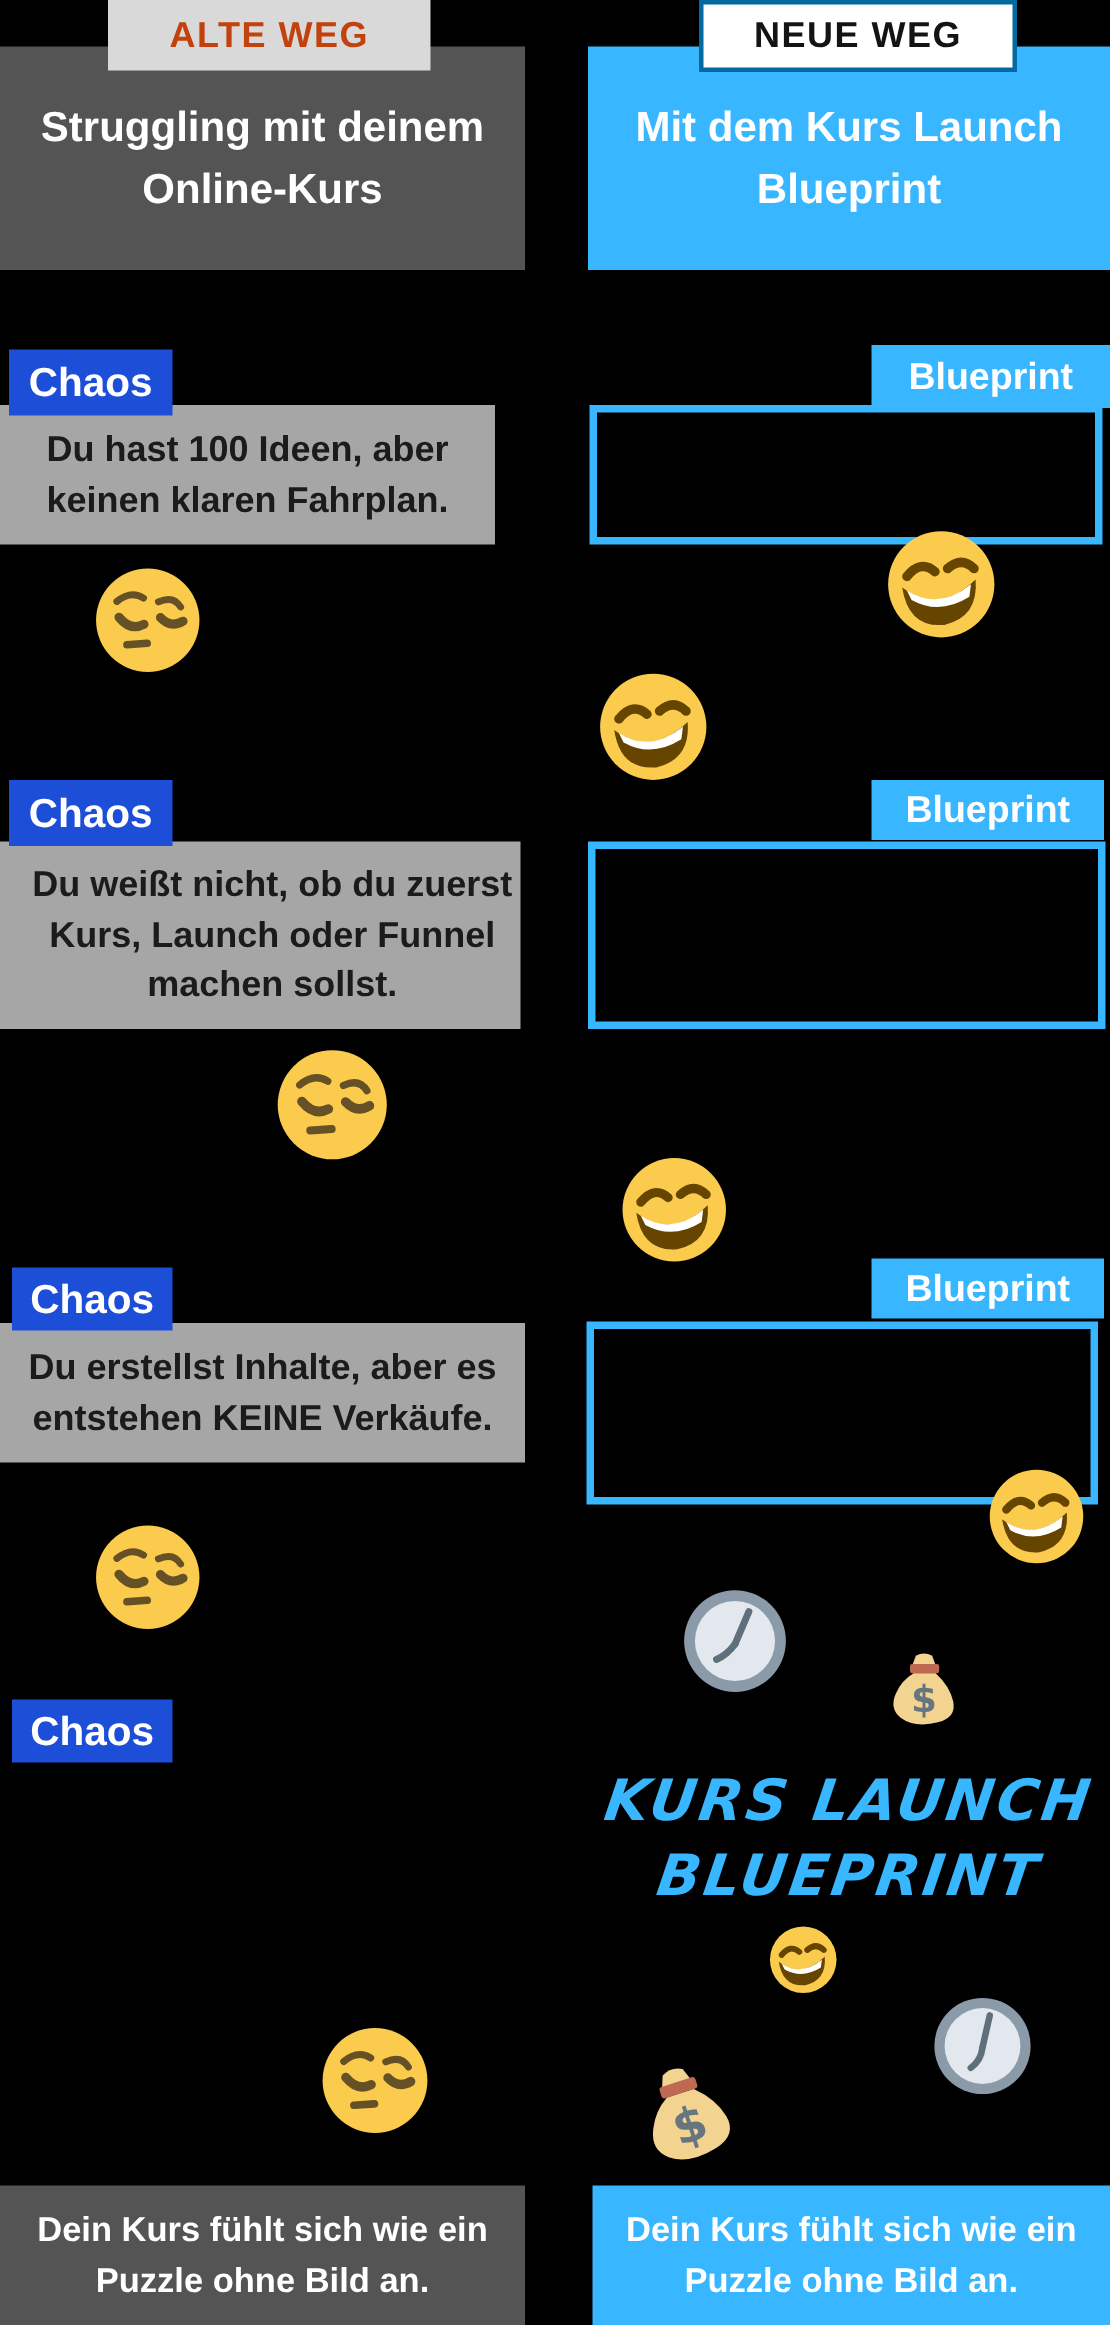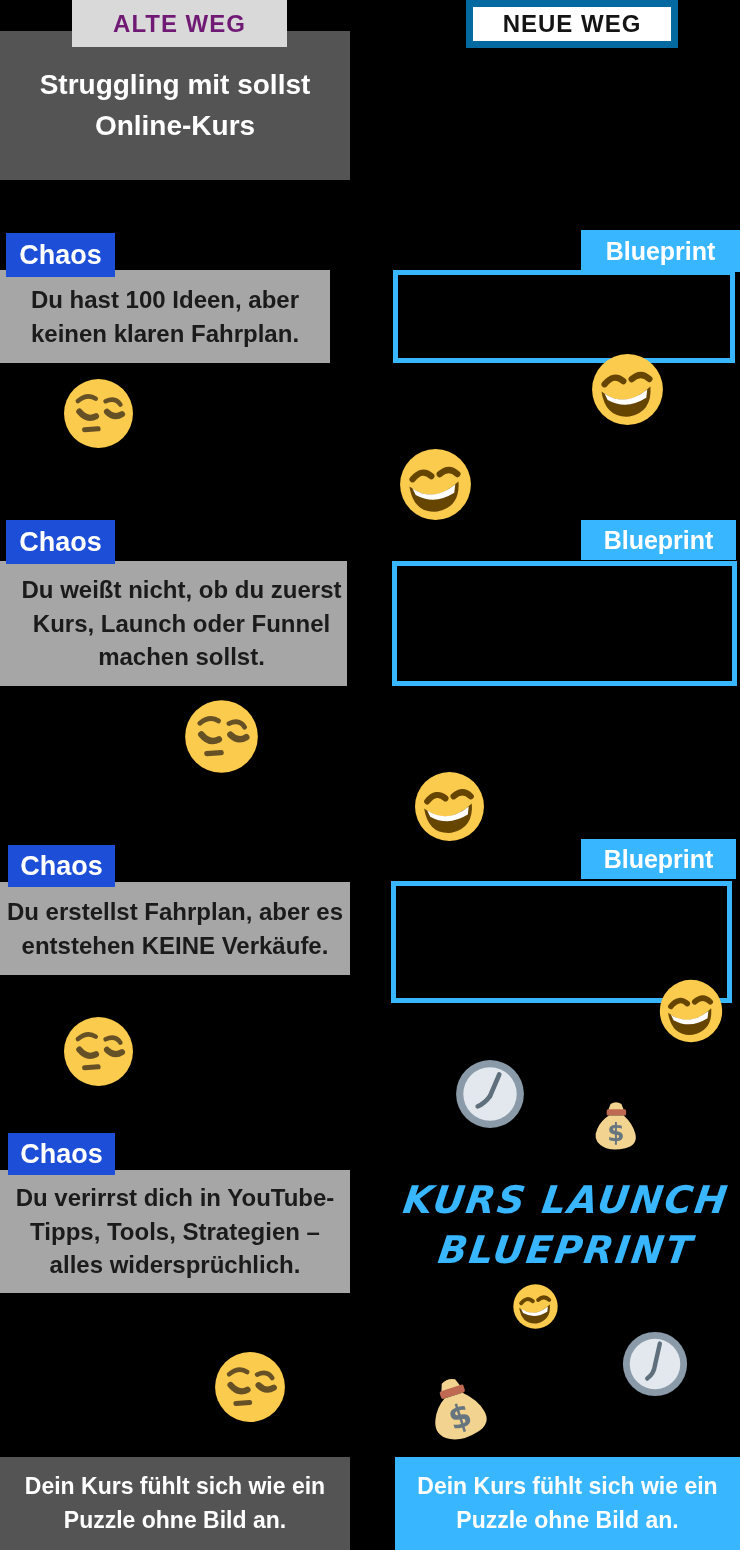--- a/index.html
+++ b/index.html
@@ -4,46 +4,49 @@
 <style>
   html,body{margin:0;padding:0;background:#000;}
   .canvas{
     position:relative;width:740px;height:1550px;background:#000;overflow:hidden;
     font-family:"Liberation Sans",sans-serif;
   }
   .abs{position:absolute;box-sizing:border-box;}
   .flexc{display:flex;align-items:center;justify-content:center;text-align:center;}
   .old-col-box{background:#545454;color:#fff;font-weight:bold;}
   .new-col-box{background:#38B6FF;color:#fff;font-weight:bold;}
-  .badge-old{background:#D9D9D9;color:#701a75;font-weight:bold;font-size:24px;letter-spacing:1px;}
-  .badge-new{background:#fff;border:7px solid #0369a1;color:#141414;font-weight:bold;font-size:24px;letter-spacing:1px;}
+  .badge-old{background:#D9D9D9;color:#c2410c;font-weight:bold;font-size:24px;letter-spacing:1px;}
+  .badge-new{background:#fff;border:3px solid #0369a1;color:#141414;font-weight:bold;font-size:24px;letter-spacing:1px;}
   .header-title{font-size:28px;line-height:1.45;padding:0 14px;}
   .chaos-label{background:#1d4ed8;color:#fff;font-weight:bold;font-size:27px;z-index:3;}
   .gray-box{background:#A6A6A6;color:#1B1B1B;font-weight:bold;font-size:24px;line-height:1.4;padding:6px 4px;z-index:1;}
   .bp-label{background:#38B6FF;color:#fff;font-weight:bold;font-size:25px;z-index:3;}
   .bp-box{border:5px solid #38B6FF;background:transparent;color:#000;z-index:1;}
   .footer-box{font-size:23px;line-height:1.45;padding:0 12px;}
   .brand{
     color:#38B6FF;font-weight:bold;font-style:italic;font-size:38px;letter-spacing:2px;
     transform:skewX(-8deg);text-align:center;width:348px;
     font-family:"DejaVu Sans",sans-serif;white-space:nowrap;
   }
   .emoji{z-index:5;}
   .emoji svg{width:100%;height:100%;display:block;}
 </style>
 </head>
 <body>
 
 <div class="canvas">
 
   <div class="abs flexc old-col-box header-title" style="left:0;top:31px;width:350px;height:149px;">
-    <span>Struggling mit sollst Online-Kurs</span>
+    <span>Struggling mit deinem Online-Kurs</span>
   </div>
   <div class="abs flexc badge-old" style="left:72px;top:0;width:215px;height:47px;">ALTE WEG</div>
 
+  <div class="abs flexc new-col-box header-title" style="left:392px;top:31px;width:348px;height:149px;">
+    <span>Mit dem Kurs Launch Blueprint</span>
+  </div>
   <div class="abs flexc badge-new" style="left:466px;top:0;width:212px;height:48px;">NEUE WEG</div>
 
   <div class="abs flexc chaos-label" style="left:6px;top:233px;width:109px;height:44px;">Chaos</div>
   <div class="abs flexc gray-box" style="left:0;top:270px;width:330px;height:93px;">
     <span>Du hast 100 Ideen, aber keinen klaren Fahrplan.</span>
   </div>
   <div class="abs emoji" style="left:62px;top:377px;width:73px;height:73px;">
     <svg viewBox="0 0 72 72">
         <circle cx="36" cy="36" r="34" fill="#FBCB4D"></circle>
       <g fill="none" stroke="#665025" stroke-linecap="round" transform="rotate(9 36 36)">
@@ -68,39 +71,36 @@
           <path d="M41 23 Q50 17 56 24" stroke-width="4.5"></path>
         <path d="M17 37 Q26 45 34 39" stroke-width="6"></path>
           <path d="M44 33 Q52 39 59 33" stroke-width="6"></path>
         <path d="M25 54 L38 51" stroke-width="5"></path>
         </g>
       </svg>
   </div>
 
   <div class="abs flexc chaos-label" style="left:8px;top:845px;width:107px;height:42px;">Chaos</div>
   <div class="abs flexc gray-box" style="left:0;top:882px;width:350px;height:93px;">
-    <span>Du erstellst Fahrplan, aber es entstehen KEINE Verkäufe.</span>
+    <span>Du erstellst Inhalte, aber es entstehen KEINE Verkäufe.</span>
   </div>
   <div class="abs emoji" style="left:62px;top:1015px;width:73px;height:73px;">
     <svg viewBox="0 0 72 72">
         <circle cx="36" cy="36" r="34" fill="#FBCB4D"></circle>
       <g fill="none" stroke="#665025" stroke-linecap="round" transform="rotate(9 36 36)">
         <path d="M14 27 Q22 18 31 22" stroke-width="4.5"></path>
           <path d="M41 23 Q50 17 56 24" stroke-width="4.5"></path>
         <path d="M17 37 Q26 45 34 39" stroke-width="6"></path>
           <path d="M44 33 Q52 39 59 33" stroke-width="6"></path>
         <path d="M25 54 L38 51" stroke-width="5"></path>
         </g>
       </svg>
   </div>
 
   <div class="abs flexc chaos-label" style="left:8px;top:1133px;width:107px;height:42px;">Chaos</div>
-  <div class="abs flexc gray-box" style="left:0;top:1170px;width:350px;height:123px;">
-    <span>Du verirrst dich in YouTube-Tipps, Tools, Strategien – alles widersprüchlich.</span>
-  </div>
   <div class="abs emoji" style="left:213px;top:1350px;width:74px;height:74px;">
     <svg viewBox="0 0 72 72">
         <circle cx="36" cy="36" r="34" fill="#FBCB4D"></circle>
       <g fill="none" stroke="#665025" stroke-linecap="round" transform="rotate(9 36 36)">
         <path d="M14 27 Q22 18 31 22" stroke-width="4.5"></path>
           <path d="M41 23 Q50 17 56 24" stroke-width="4.5"></path>
         <path d="M17 37 Q26 45 34 39" stroke-width="6"></path>
           <path d="M44 33 Q52 39 59 33" stroke-width="6"></path>
         <path d="M25 54 L38 51" stroke-width="5"></path>
         </g>

